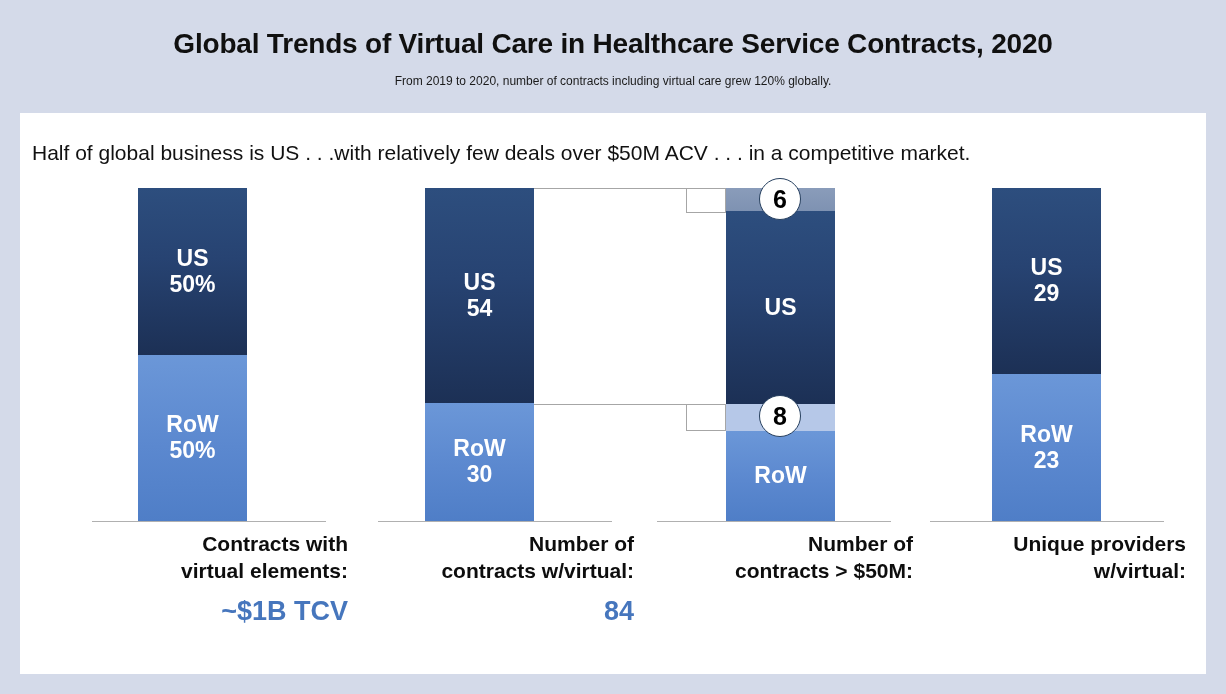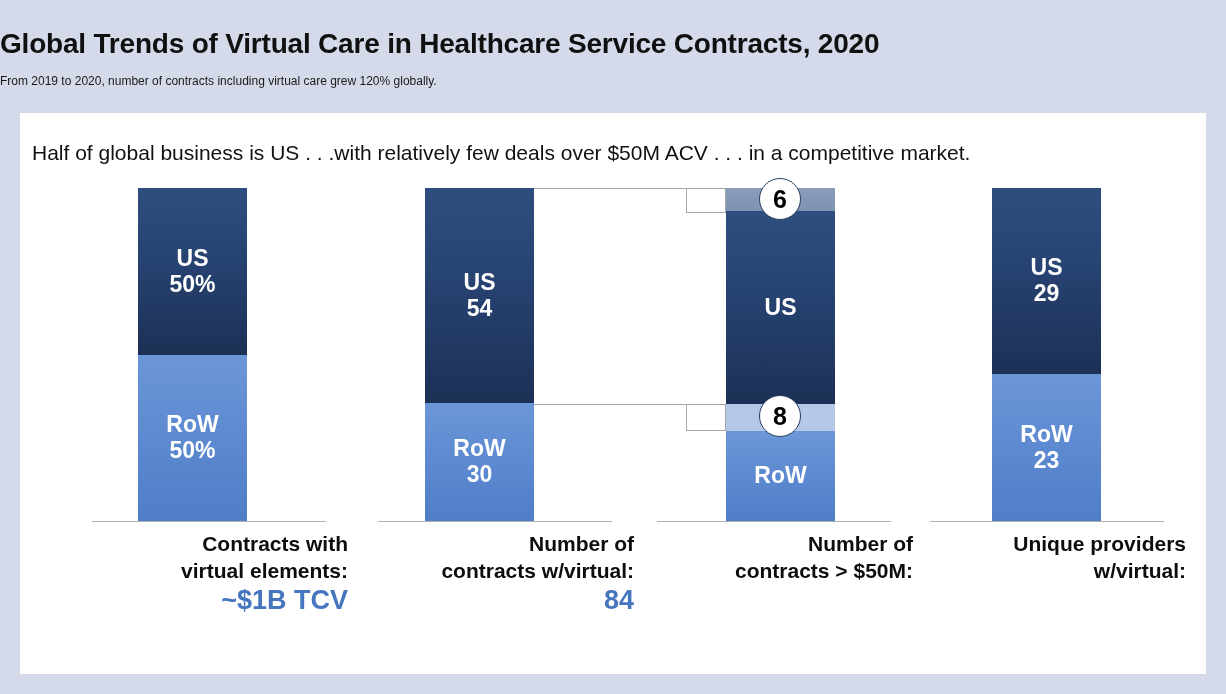--- a/index.html
+++ b/index.html
@@ -19,21 +19,21 @@
     height: 694px;
     box-sizing: border-box;
   }
   
   .header {
     position: absolute;
     left: 0;
     top: 0;
     width: 1226px;
     height: 113px;
-    text-align: left;
+    text-align: center;
   }
   .chart-title {
     position: absolute;
     left: 0;
     top: 28px;
     width: 1226px;
     font-size: 28px;
     font-weight: bold;
     color: #101010;
     letter-spacing: -0.2px;
@@ -153,21 +153,21 @@
     left: 0;
     text-align: right;
   }
   .col-caption .ttl {
     font-size: 21px;
     font-weight: bold;
     color: #0d0d0d;
     line-height: 1.28;
   }
   .col-caption .val {
-    margin-top: 0;
+    margin-top: 11px;
     font-size: 27px;
     font-weight: bold;
     color: #4676bd;
   }
   
   .source {
     position: absolute;
     left: 38px;
     top: 645px;
     font-size: 14.5px;

